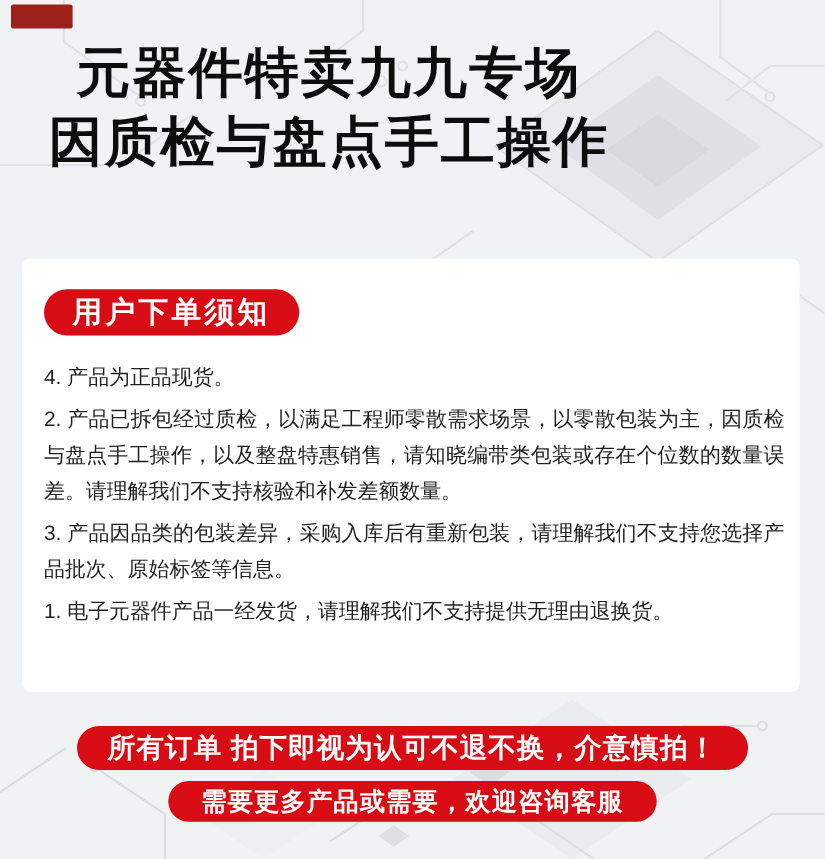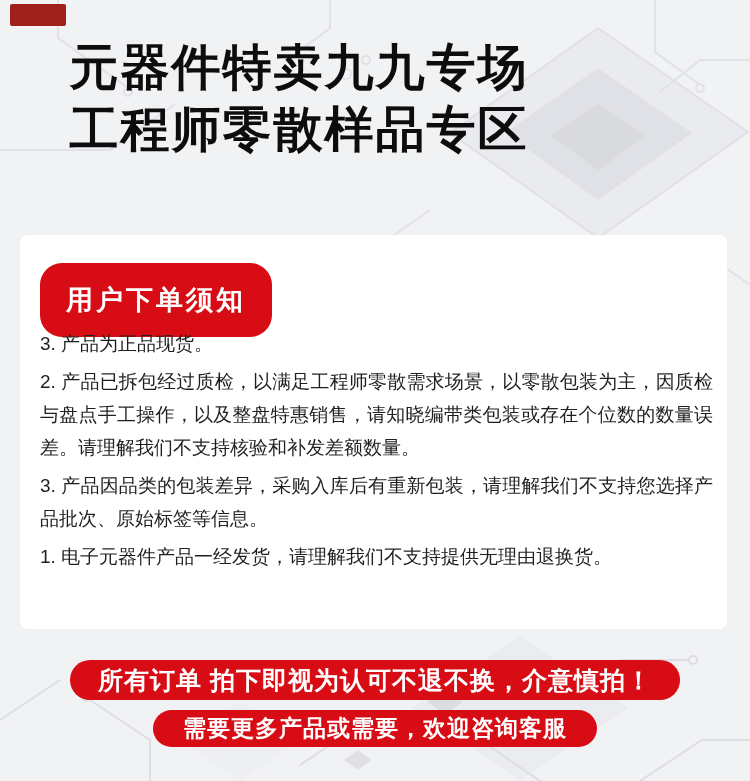--- a/index.html
+++ b/index.html
@@ -18,21 +18,21 @@
     text-align:center; font-size:49px; line-height:62px;
     font-weight:900; color:#0d0d0d; letter-spacing:2px;
   }
   .title span { display:block; }
   .card {
     position:absolute; left:20px; top:235px; width:707px; height:394px;
     background:#ffffff; border-radius:8px;
   }
   .badge {
     position:absolute; left:20px; top:28px; height:42px; line-height:42px;
-    padding:16px 26px; background:var(--accent-red,#d70c14);
+    padding:0 26px; background:var(--accent-red,#d70c14);
     border-radius:22px; color:#ffffff; font-size:27px; font-weight:bold;
     letter-spacing:3px;
   }
   .notice-list { position:absolute; left:20px; right:14px; top:92px; }
   .notice-list p {
     margin:0 0 5px; font-size:19px; line-height:33px;
     color:var(--text-dark,#1f1f1f); text-align:justify;
     text-justify:inter-character;
   }
   .notice-list p.tip {
@@ -91,27 +91,27 @@
       <path d="M560 700 L620 660 L690 660"></path>
       <circle cx="693" cy="660" r="4"></circle>
       <path d="M0 720 L60 680"></path>
     </g>
   </svg>
 
   <div class="corner-mark"></div>
 
   <h1 class="title">
     <span>元器件特卖九九专场</span>
-    <span>工程师零散样品专区</span>
+    <span>因质检与盘点手工操作</span>
   </h1>
 
   <section class="card">
     <div class="badge">用户下单须知</div>
     <div class="notice-list">
-      <p>3. 产品为正品现货。</p>
+      <p>4. 产品为正品现货。</p>
       <p>2. 产品已拆包经过质检，以满足工程师零散需求场景，以零散包装为主，因质检与盘点手工操作，以及整盘特惠销售，请知晓编带类包装或存在个位数的数量误差。请理解我们不支持核验和补发差额数量。</p>
       <p>3. 产品因品类的包装差异，采购入库后有重新包装，请理解我们不支持您选择产品批次、原始标签等信息。</p>
       <p>1. 电子元器件产品一经发货，请理解我们不支持提供无理由退换货。</p>
     </div>
   </section>
 
   <div class="banner banner-2">需要更多产品或需要，欢迎咨询客服</div>
   <div class="banner banner-1">所有订单 拍下即视为认可不退不换，介意慎拍！</div>
 
 </div>

